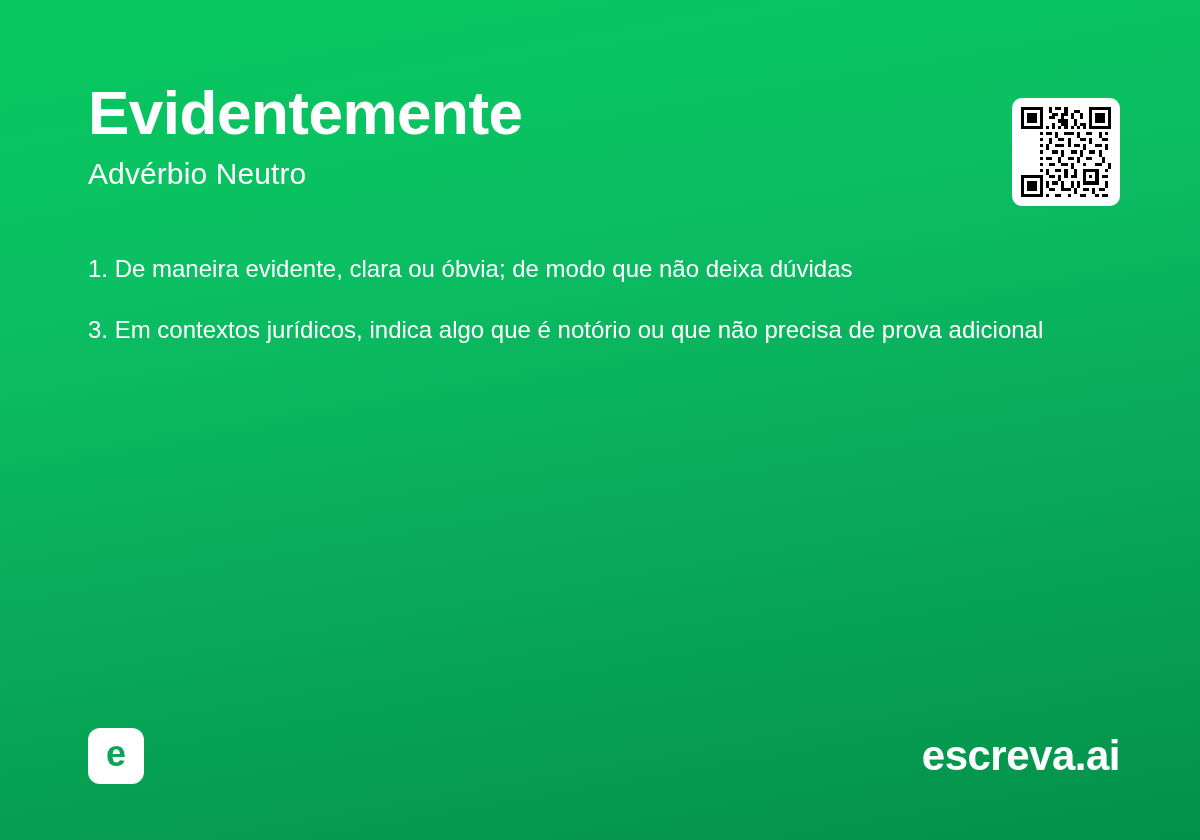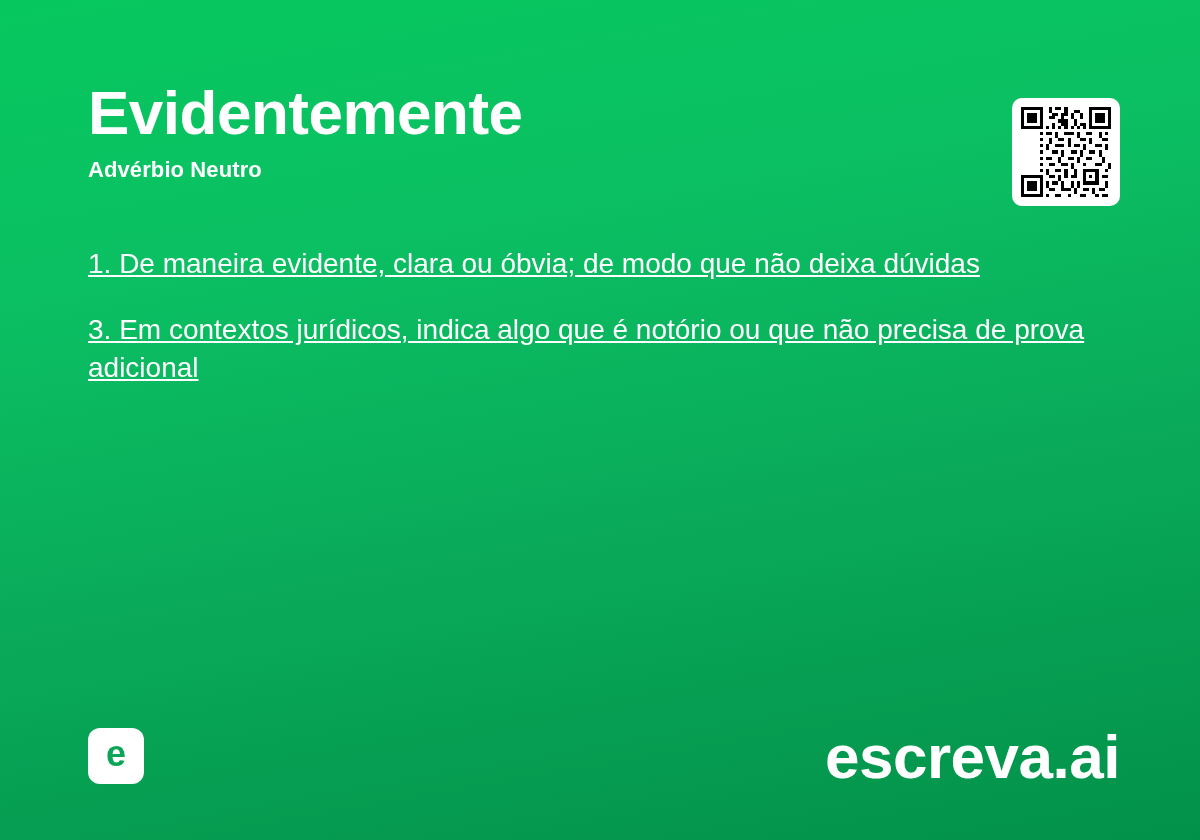--- a/index.html
+++ b/index.html
@@ -42,22 +42,22 @@
     color: #ffffff;
     font-size: 62px;
     font-weight: 700;
     letter-spacing: -0.5px;
     line-height: 1.05;
   }
 
   .pos {
     margin: 12px 0 0 0;
     color: #ffffff;
-    font-size: 22px;
-    font-weight: 700;
+    font-size: 30px;
+    font-weight: 400;
     letter-spacing: 0.1px;
   }
 
   
   .qr-wrap {
     position: absolute;
     right: 0;
     top: 18px;
     width: 108px;
     height: 108px;
@@ -67,26 +67,25 @@
     box-sizing: border-box;
   }
   .qr-wrap svg { display: block; width: 100%; height: 100%; }
 
   
   .definitions {
     margin-top: 62px;
   }
   .definition {
     color: #ffffff;
-    font-size: 28px;
+    font-size: 24px;
     line-height: 1.36;
     margin-bottom: 28px;
     max-width: 1000px;
     font-weight: 400;
-    text-decoration: underline;
   }
   .definition:last-child { margin-bottom: 0; }
 
   
   .footer {
     position: absolute;
     left: 88px;
     right: 80px;
     bottom: 56px;
     height: 56px;
@@ -106,21 +105,21 @@
     display: flex;
     align-items: center;
     justify-content: center;
     line-height: 1;
     padding-bottom: 4px;
     box-sizing: border-box;
   }
 
   .brand {
     color: #ffffff;
-    font-size: 62px;
+    font-size: 42px;
     font-weight: 700;
     letter-spacing: -0.5px;
   }
 </style>
 </head>
 <body>
 
 <div class="card">
   <div class="card-inner">
 

